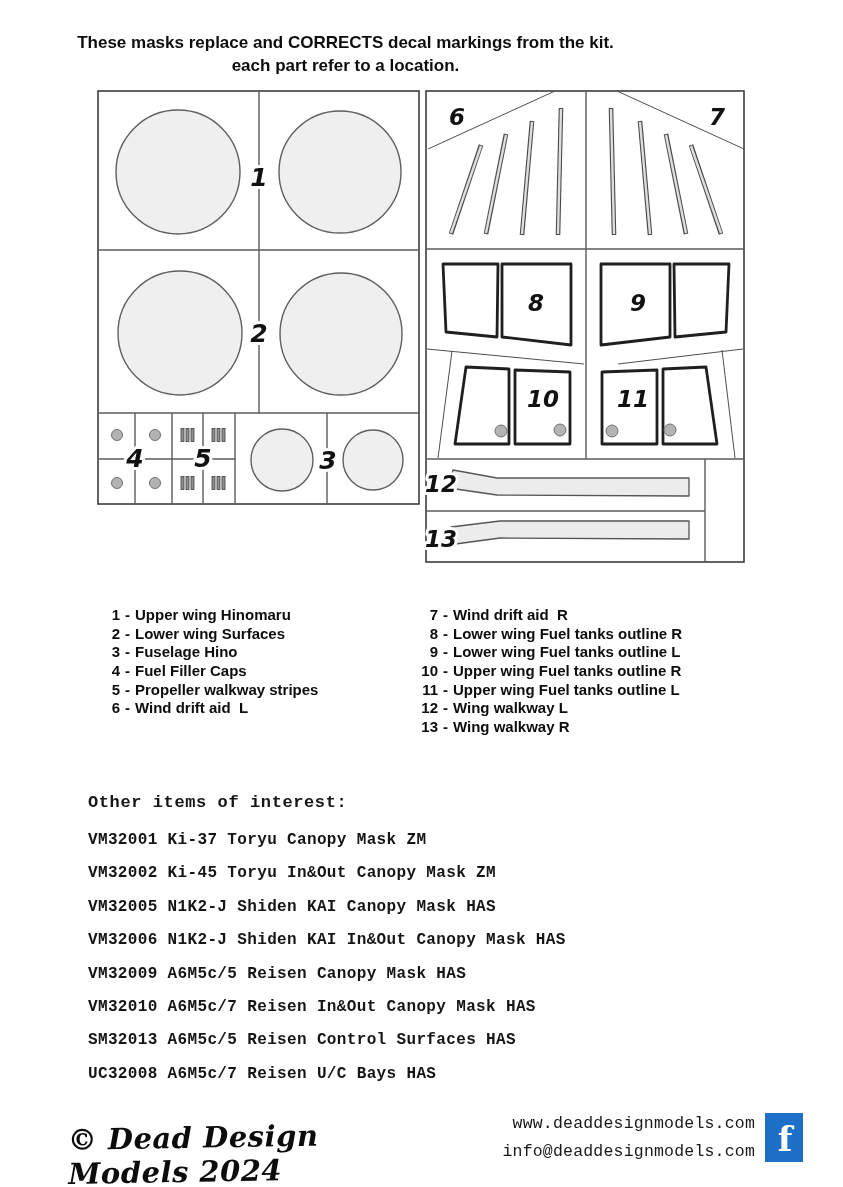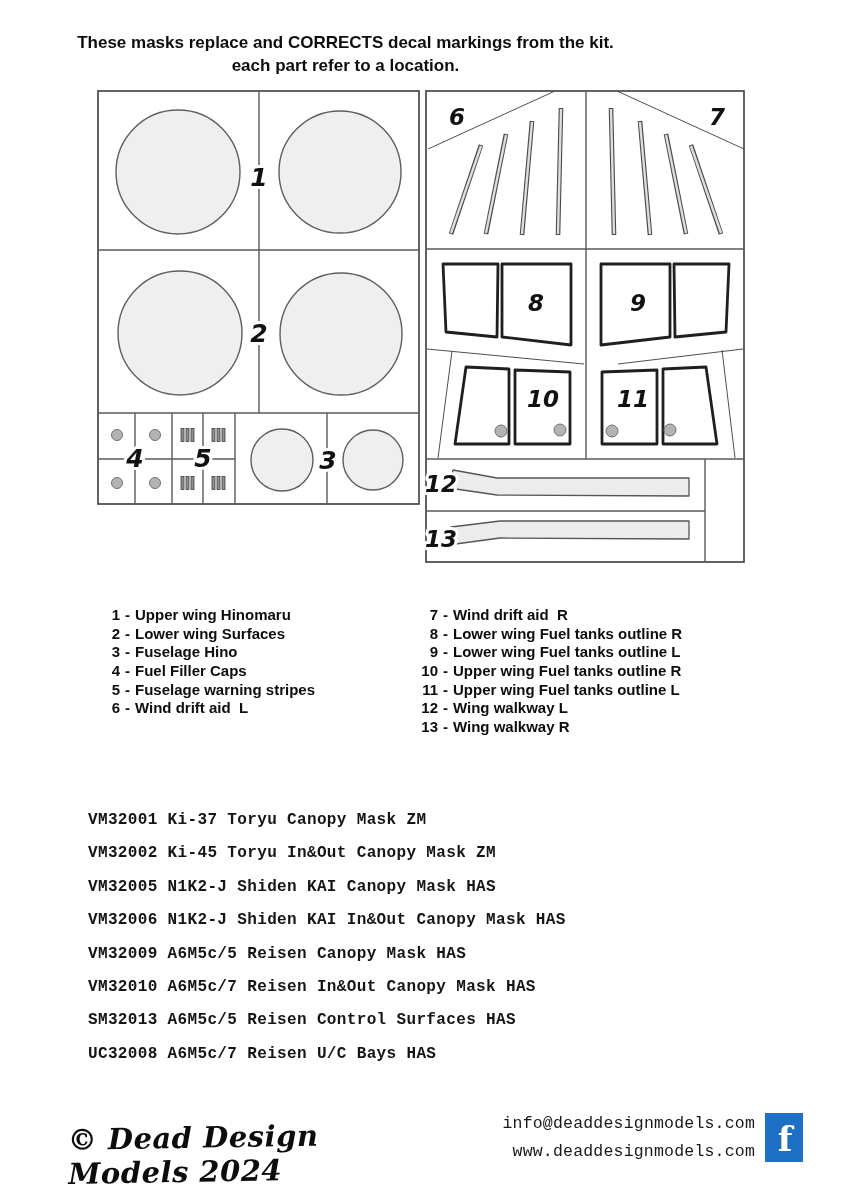--- a/index.html
+++ b/index.html
@@ -201,21 +201,21 @@
         <span class="lab">Fuselage Hino</span>
       </div>
     <div class="row">
         <span class="num">4</span>
         <span class="sep">-</span>
         <span class="lab">Fuel Filler Caps</span>
       </div>
     <div class="row">
         <span class="num">5</span>
         <span class="sep">-</span>
-        <span class="lab">Fuselage warning stripes</span>
+        <span class="lab">Propeller walkway stripes</span>
       </div>
     <div class="row">
         <span class="num">6</span>
         <span class="sep">-</span>
         <span class="lab">Wind drift aid  L</span>
       </div>
   </div>
   <div id="legend-right" class="legend-col">
     <div class="row">
         <span class="num">7</span>
@@ -248,35 +248,36 @@
         <span class="lab">Wing walkway L</span>
       </div>
     <div class="row">
         <span class="num">13</span>
         <span class="sep">-</span>
         <span class="lab">Wing walkway R</span>
       </div>
   </div>
 
   <div class="other">
+    <div class="title">Other items of interest:</div>
     <div class="items">
       <div>VM32001 Ki-37 Toryu Canopy Mask ZM</div>
       <div>VM32002 Ki-45 Toryu In&amp;Out Canopy Mask ZM</div>
       <div>VM32005 N1K2-J Shiden KAI Canopy Mask HAS</div>
       <div>VM32006 N1K2-J Shiden KAI In&amp;Out Canopy Mask HAS</div>
       <div>VM32009 A6M5c/5 Reisen Canopy Mask HAS</div>
       <div>VM32010 A6M5c/7 Reisen In&amp;Out Canopy Mask HAS</div>
       <div>SM32013 A6M5c/5 Reisen Control Surfaces HAS</div>
       <div>UC32008 A6M5c/7 Reisen U/C Bays HAS</div>
     </div>
   </div>
 
   <div class="copyright">© Dead Design Models 2024</div>
   <div class="contact">
+    <div>www.deaddesignmodels.com</div>
     <div>info@deaddesignmodels.com</div>
-    <div>www.deaddesignmodels.com</div>
   </div>
   <svg class="fb" width="38" height="49" viewBox="0 0 38 49">
     <rect x="0" y="0" width="38" height="49" fill="#1d70c5"></rect>
     <text x="20" y="38" text-anchor="middle" fill="#ffffff" style="font-family:'DejaVu Serif',serif;font-weight:bold;font-size:34px;">f</text>
   </svg>
 
 </div>
 
 </body></html>

